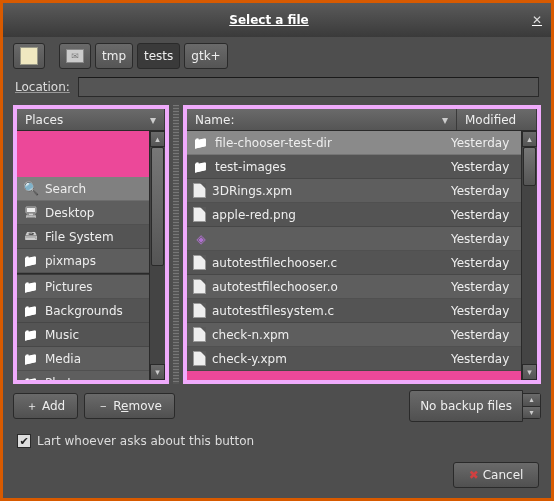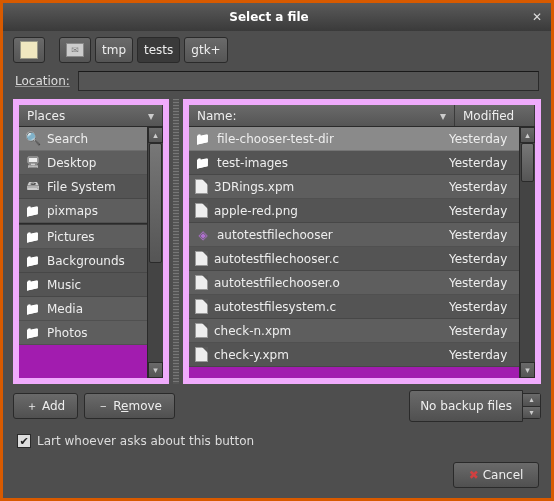--- a/index.html
+++ b/index.html
@@ -1,42 +1,42 @@
 <!DOCTYPE html>
 <html><head>
 <meta charset="utf-8">
 <style>
 * { box-sizing: border-box; margin: 0; padding: 0; font-family: "DejaVu Sans", sans-serif; font-size: 12px; }
 body { background: #000; width: 554px; height: 501px; overflow: hidden; }
 .window { width: 554px; height: 501px; background: #4e4e4e; border: 3px solid #d85a00; display: flex; flex-direction: column; }
-.titlebar { height: 28px; background: linear-gradient(#5a5a5a,#3a3a3a); display: flex; align-items: center; color: #fff; padding: 0 6px; }
+.titlebar { height: 34px; background: linear-gradient(#5a5a5a,#3a3a3a); display: flex; align-items: center; color: #fff; padding: 0 6px; text-decoration: underline; }
 .titlebar .title { flex: 1; text-align: center; font-weight: bold; }
 .close-btn { width: 16px; height: 16px; display: flex; align-items: center; justify-content: center; color: #ddd; cursor: pointer; }
 .toolbar { padding: 6px 10px; display: flex; gap: 4px; align-items: center; }
 .tb-btn { height: 26px; min-width: 26px; padding: 0 6px; background: linear-gradient(#6a6a6a,#555); border: 1px solid #2a2a2a; border-radius: 3px; color: #eee; display: flex; align-items: center; justify-content: center; cursor: pointer; }
 .tb-btn.active { background: #3a3a3a; }
 .loc-row { display: flex; align-items: center; gap: 8px; padding: 2px 12px 8px; }
 .loc-label { color: #ddd; text-decoration: underline; text-decoration-color: #999; }
 .loc-input { flex: 1; height: 20px; background: #555; border: 1px solid #2a2a2a; border-top-color: #1a1a1a; color: #eee; padding: 0 4px; }
 .main { display: flex; flex: 1; padding: 0 10px; gap: 4px; min-height: 0; }
-.panel { display: flex; flex-direction: column; border: 6px solid #f0abfc; background: #a21caf; min-height: 0; }
+.panel { display: flex; flex-direction: column; border: 4px solid #f0abfc; background: #ec4899; min-height: 0; }
 .places { width: 156px; }
 .filelist { flex: 1; }
 .header-row { display: flex; background: linear-gradient(#6a6a6a,#555); border-bottom: 1px solid #2a2a2a; height: 22px; }
 .header-cell { color: #eee; padding: 3px 8px; display: flex; align-items: center; gap: 4px; border-right: 1px solid #3a3a3a; }
 .header-cell .sort { margin-left: auto; color: #ccc; }
 .list-body { flex: 1; overflow: hidden; position: relative; }
 .scrollbar { position: absolute; right: 0; top: 0; bottom: 0; width: 16px; background: #444; border-left: 1px solid #2a2a2a; display: flex; flex-direction: column; }
 .sb-btn { height: 16px; background: linear-gradient(#6a6a6a,#555); border: 1px solid #2a2a2a; color: #ccc; display: flex; align-items: center; justify-content: center; font-size: 9px; }
 .sb-track { flex: 1; position: relative; }
 .sb-thumb { position: absolute; left: 1px; right: 1px; background: linear-gradient(#777,#555); border: 1px solid #2a2a2a; border-radius: 2px; }
 .row { display: flex; align-items: center; height: 24px; padding-left: 6px; gap: 6px; color: #eee; border-bottom: 1px solid rgba(0,0,0,0.15); }
 .row.alt { background: #545454; }
 .row.even { background: #5e5e5e; }
-.row.sel { background: #808080; }
+.row.sel { background: #808080; margin-top: 46px; }
 .row.sel-strong { background: #8a8a8a; }
 .places .row { padding-right: 18px; }
 .filelist .row { padding-right: 18px; }
 .icon { width: 16px; height: 16px; display: inline-flex; align-items: center; justify-content: center; font-size: 12px; }
 .folder-icon::before { content: "📁"; filter: grayscale(1) brightness(1.6); font-size: 12px; }
 .file-icon { background: #eee; width: 13px; height: 15px; border: 1px solid #999; position: relative; }
 .file-icon::after { content: ""; position: absolute; top: -1px; right: -1px; border: 3px solid transparent; border-top-color: #5a5a5a; border-right-color: #5a5a5a; }
 .search-icon::before { content: "🔍"; font-size: 13px; }
 .home-icon::before { content: "⌂"; color: #f0ce8a; font-size: 15px; }
 .desktop-icon::before { content: "🖥"; font-size: 11px; }
@@ -171,21 +171,20 @@
             <span>3DRings.xpm</span>
             <span class="mod-col">Yesterday</span>
           </div>
           <div class="row alt">
             <span class="file-icon" style="display: inline-block;"></span>
             <span>apple-red.png</span>
             <span class="mod-col">Yesterday</span>
           </div>
           <div class="row even">
             <span class="icon diamond-icon"></span>
-            <span>autotestfilechooser</span>
             <span class="mod-col">Yesterday</span>
           </div>
           <div class="row alt">
             <span class="file-icon" style="display: inline-block;"></span>
             <span>autotestfilechooser.c</span>
             <span class="mod-col">Yesterday</span>
           </div>
           <div class="row even">
             <span class="file-icon" style="display: inline-block;"></span>
             <span>autotestfilechooser.o</span>

